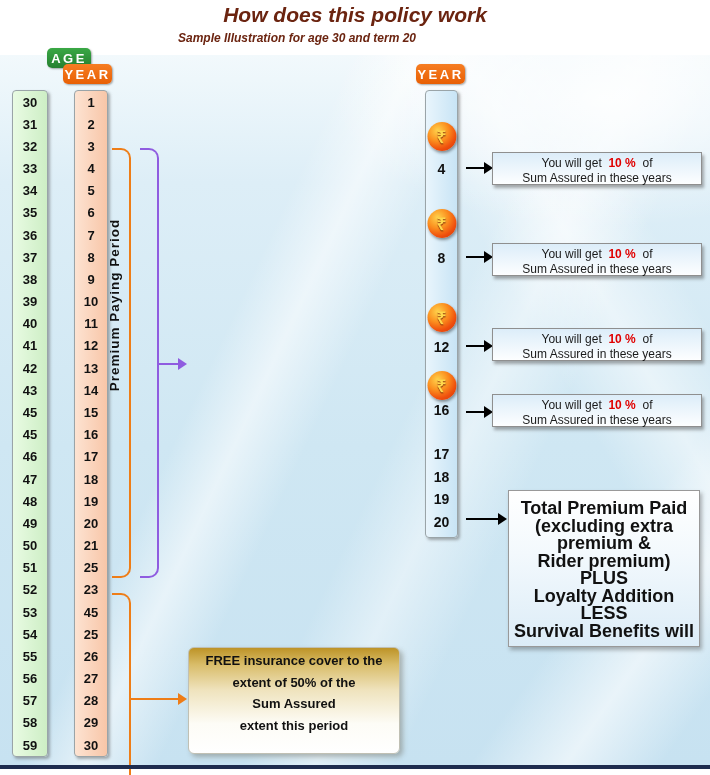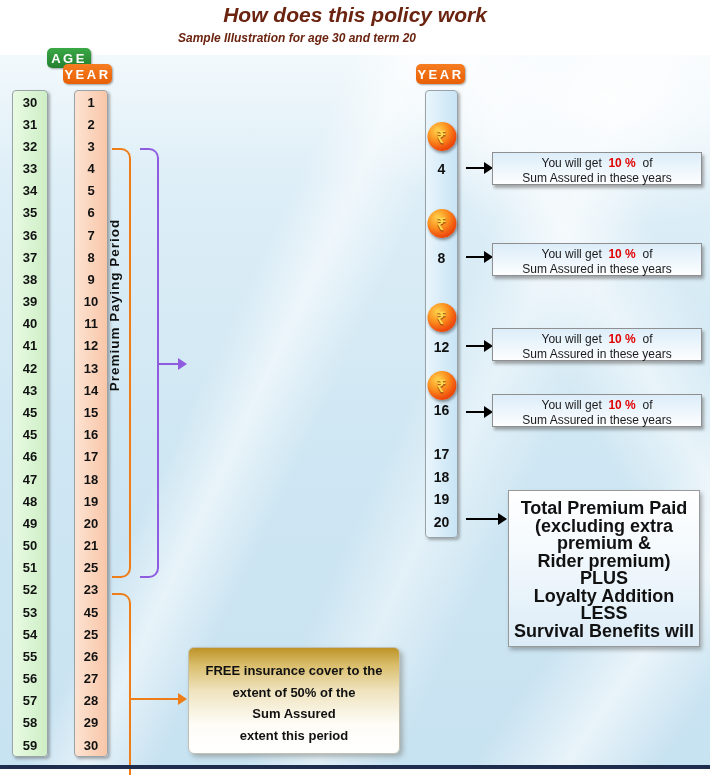--- a/index.html
+++ b/index.html
@@ -46,21 +46,21 @@
   .orange-line .head{border-left-color:#ee7d17;}
   .black-line{background:#000;}
   .black-line .head{border-left-color:#000;}
   .covered-box{position:absolute;left:186px;top:333px;width:206px;height:57px;border:1px solid #bdbdc8;border-radius:8px;
         background:linear-gradient(180deg,#c9aed2 0%,#e9e2ec 35%,#fbf9fb 62%,#f3ebf1 100%);
         box-shadow:3px 3px 5px rgba(110,100,130,0.45);
         text-align:center;font-size:13px;font-weight:bold;color:#1c1c1c;line-height:22px;padding-top:5px;box-sizing:border-box;}
   .free-box{position:absolute;left:188px;top:647px;width:212px;height:107px;border:1px solid #c0c0b4;border-radius:6px;
         background:linear-gradient(180deg,#bd9327 0%,#d9bd6a 16%,#efe3bd 40%,#fdfcf6 72%,#ffffff 100%);
         box-shadow:3px 3px 5px rgba(110,110,100,0.45);
-        text-align:center;font-size:13px;font-weight:bold;color:#111;box-sizing:border-box;padding-top:12px;}
+        text-align:center;font-size:13px;font-weight:bold;color:#111;box-sizing:border-box;padding-top:2px;}
   .free-box div{line-height:21.5px;}
   .benefit-box{position:absolute;left:492px;width:210px;height:33px;border:1px solid #8f8f8f;
         background:linear-gradient(180deg,#dcedf9,#fdfeff);box-shadow:2px 3px 3px rgba(70,70,70,0.45);
         text-align:center;font-size:12px;color:#1a1a1a;box-sizing:border-box;padding-top:3px;line-height:14.5px;}
   .benefit-box .pct{color:#e00000;font-weight:bold;}
   .total-box{position:absolute;left:508px;top:490px;width:192px;height:157px;border:1px solid #999;
         background:linear-gradient(180deg,#ffffff 0%,#f3f9fd 40%,#dcecf7 100%);
         box-shadow:2px 3px 4px rgba(70,70,70,0.4);text-align:center;font-size:18px;font-weight:bold;color:#111;
         box-sizing:border-box;padding-top:9px;}
   .total-box div{line-height:17.5px;}

